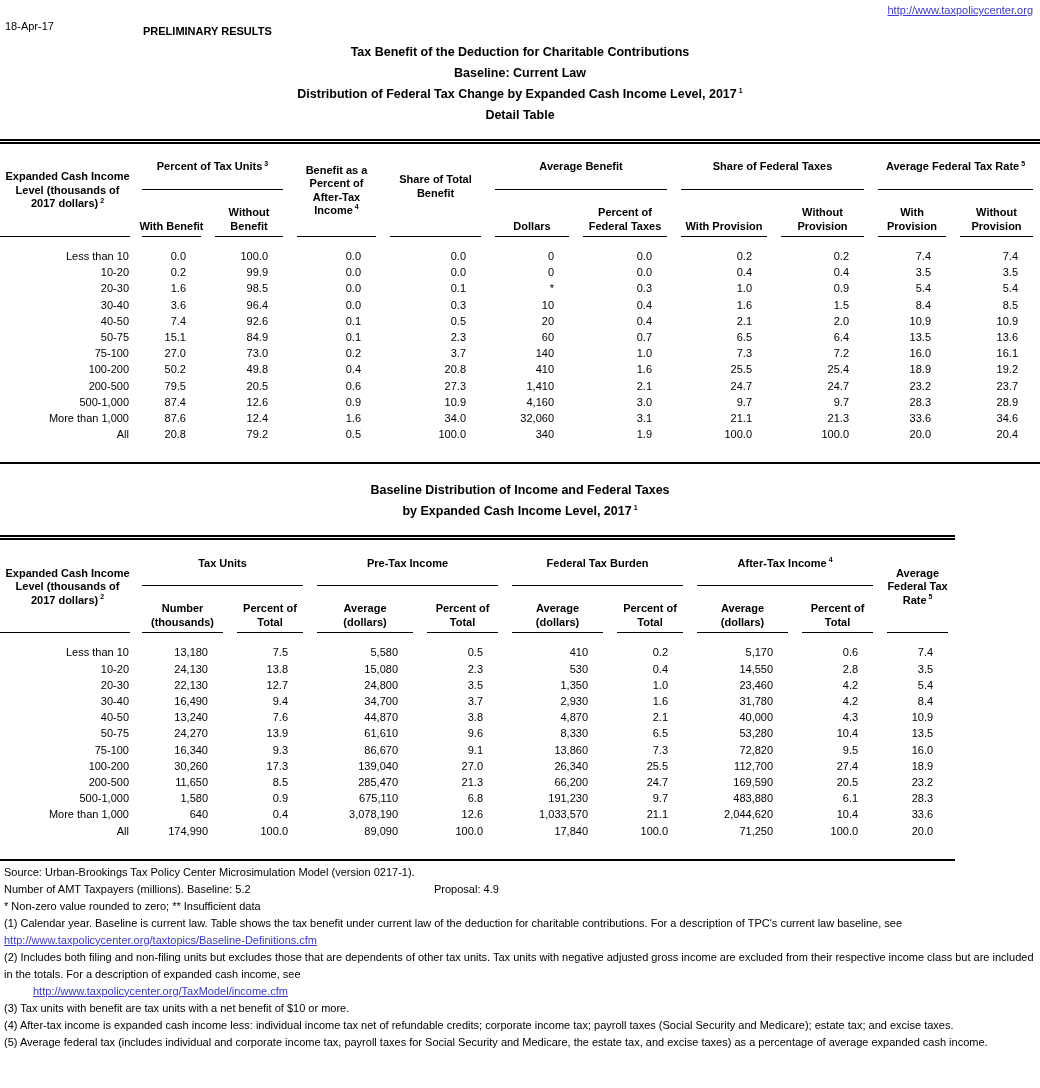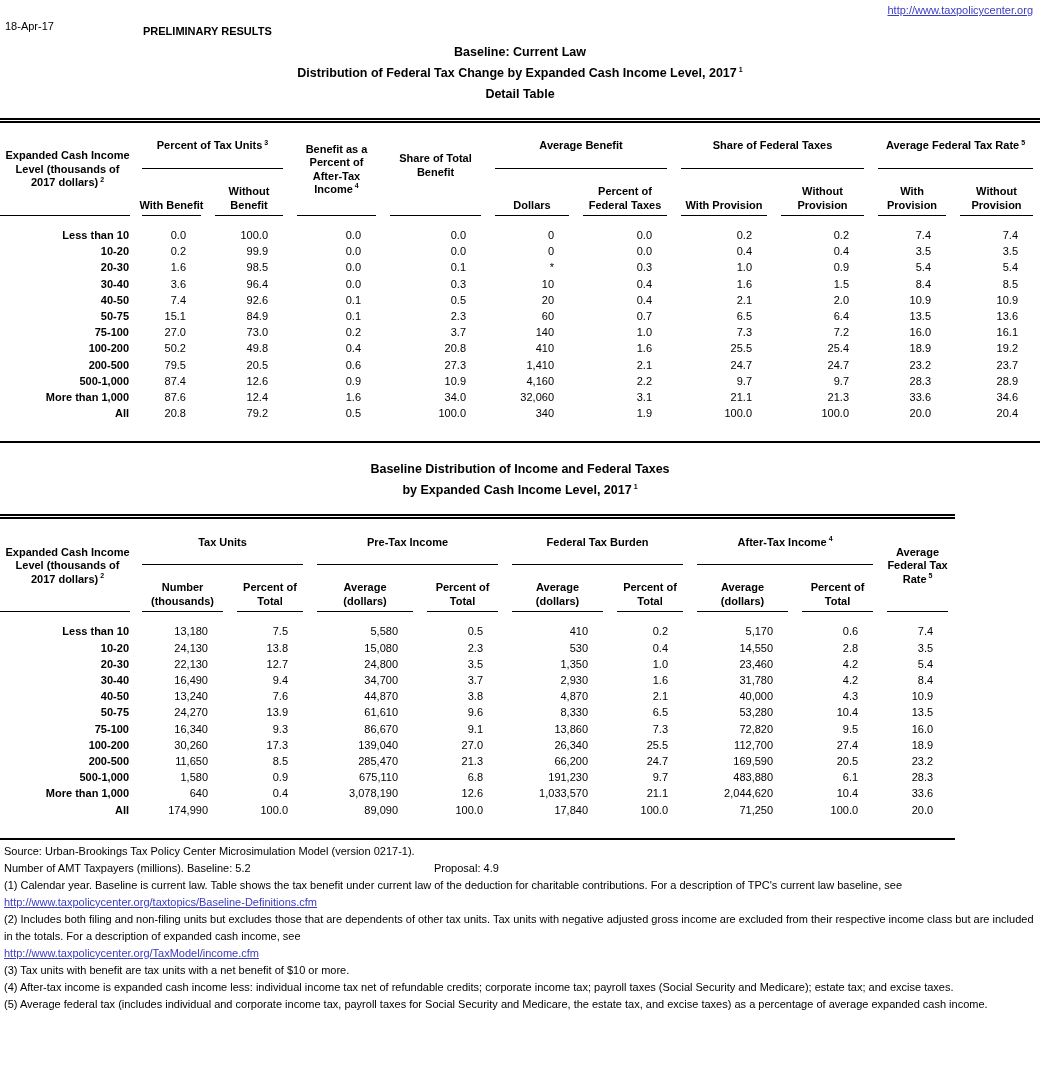--- a/index.html
+++ b/index.html
@@ -38,41 +38,42 @@
   }
   th.ul-left::after { left:0; right:5px; }
   th.pad16 { padding-left:16px; padding-right:16px; }
   th.pad20 { padding-left:20px; padding-right:20px; }
   th.up { padding-bottom:10px; }
 
   td {
     text-align:right; line-height:16.2px; white-space:nowrap;
     padding:0 22px 0 4px; font-size:11px;
   }
-  td:first-child { font-weight:bold; padding-right:6px; }
+  td:first-child { font-weight:normal; padding-right:6px; }
   tbody tr:first-child td { padding-top:11px; }
   tbody tr:last-child td  { padding-bottom:20px; }
 
   
   .footnotes { margin-top:3px; padding-left:4px; width:1032px; }
   .footnotes p { margin:0; line-height:17px; }
   .amtline { position:relative; }
   .amtline .proposal { position:absolute; left:430px; top:0; }
   .link { text-decoration:underline; cursor:pointer; }
 </style>
 </head>
 <body>
 
 <div class="topbar">
   <span class="date">18-Apr-17</span>
   <span class="status">PRELIMINARY RESULTS</span>
   <a class="site link" style="color: rgb(59, 59, 196);">http://www.taxpolicycenter.org</a>
 </div>
 
 <div class="titleblock">
+  <div>Tax Benefit of the Deduction for Charitable Contributions</div>
   <div>Baseline: Current Law</div>
   <div><span>Distribution of Federal Tax Change by Expanded Cash Income Level, 2017</span><sup>1</sup></div>
   <div>Detail Table</div>
 </div>
 
 <table class="t1">
   <colgroup>
     <col style="width:135px">
       <col style="width:73px">
       <col style="width:82px">
@@ -224,21 +225,21 @@
         <td>23.2</td>
         <td>23.7</td>
       </tr>
       <tr>
         <td>500-1,000</td>
         <td>87.4</td>
         <td>12.6</td>
         <td>0.9</td>
         <td>10.9</td>
         <td>4,160</td>
-        <td>2.2</td>
+        <td>3.0</td>
         <td>9.7</td>
         <td>9.7</td>
         <td>28.3</td>
         <td>28.9</td>
       </tr>
       <tr>
         <td>More than 1,000</td>
         <td>87.6</td>
         <td>12.4</td>
         <td>1.6</td>
@@ -451,20 +452,21 @@
       </tr>
     </tbody>
 </table>
 
 <div class="footnotes">
   <p>Source: Urban-Brookings Tax Policy Center Microsimulation Model (version 0217-1).</p>
   <p class="amtline">
     <span>Number of AMT Taxpayers (millions).  Baseline: 5.2</span>
     <span class="proposal">Proposal: 4.9</span>
   </p>
+  <p>* Non-zero value rounded to zero; ** Insufficient data</p>
   <p>(1) Calendar year. Baseline is current law. Table shows the tax benefit under current law of the deduction for charitable contributions. For a description of TPC's current law baseline, see</p>
   <p><a class="link" style="color: rgb(59, 59, 196);">http://www.taxpolicycenter.org/taxtopics/Baseline-Definitions.cfm</a></p>
   <p>(2) Includes both filing and non-filing units but excludes those that are dependents of other tax units. Tax units with negative adjusted gross income are excluded from their respective income class but are included in the totals. For a description of expanded cash income, see</p>
-  <p><a class="link" style="color: rgb(59, 59, 196);">http://www.taxpolicycenter.org/TaxModel/income.cfm</a></p>
+  <p><a class="link" style="color: rgb(59, 59, 196); margin-left: 29px;">http://www.taxpolicycenter.org/TaxModel/income.cfm</a></p>
   <p>(3) Tax units with benefit are tax units with a net benefit of $10 or more.</p>
   <p>(4) After-tax income is expanded cash income less: individual income tax net of refundable credits; corporate income tax; payroll taxes (Social Security and Medicare); estate tax; and excise taxes.</p>
   <p>(5) Average federal tax (includes individual and corporate income tax, payroll taxes for Social Security and Medicare, the estate tax, and excise taxes) as a percentage of average expanded cash income.</p>
 </div>
 
 </body></html>

